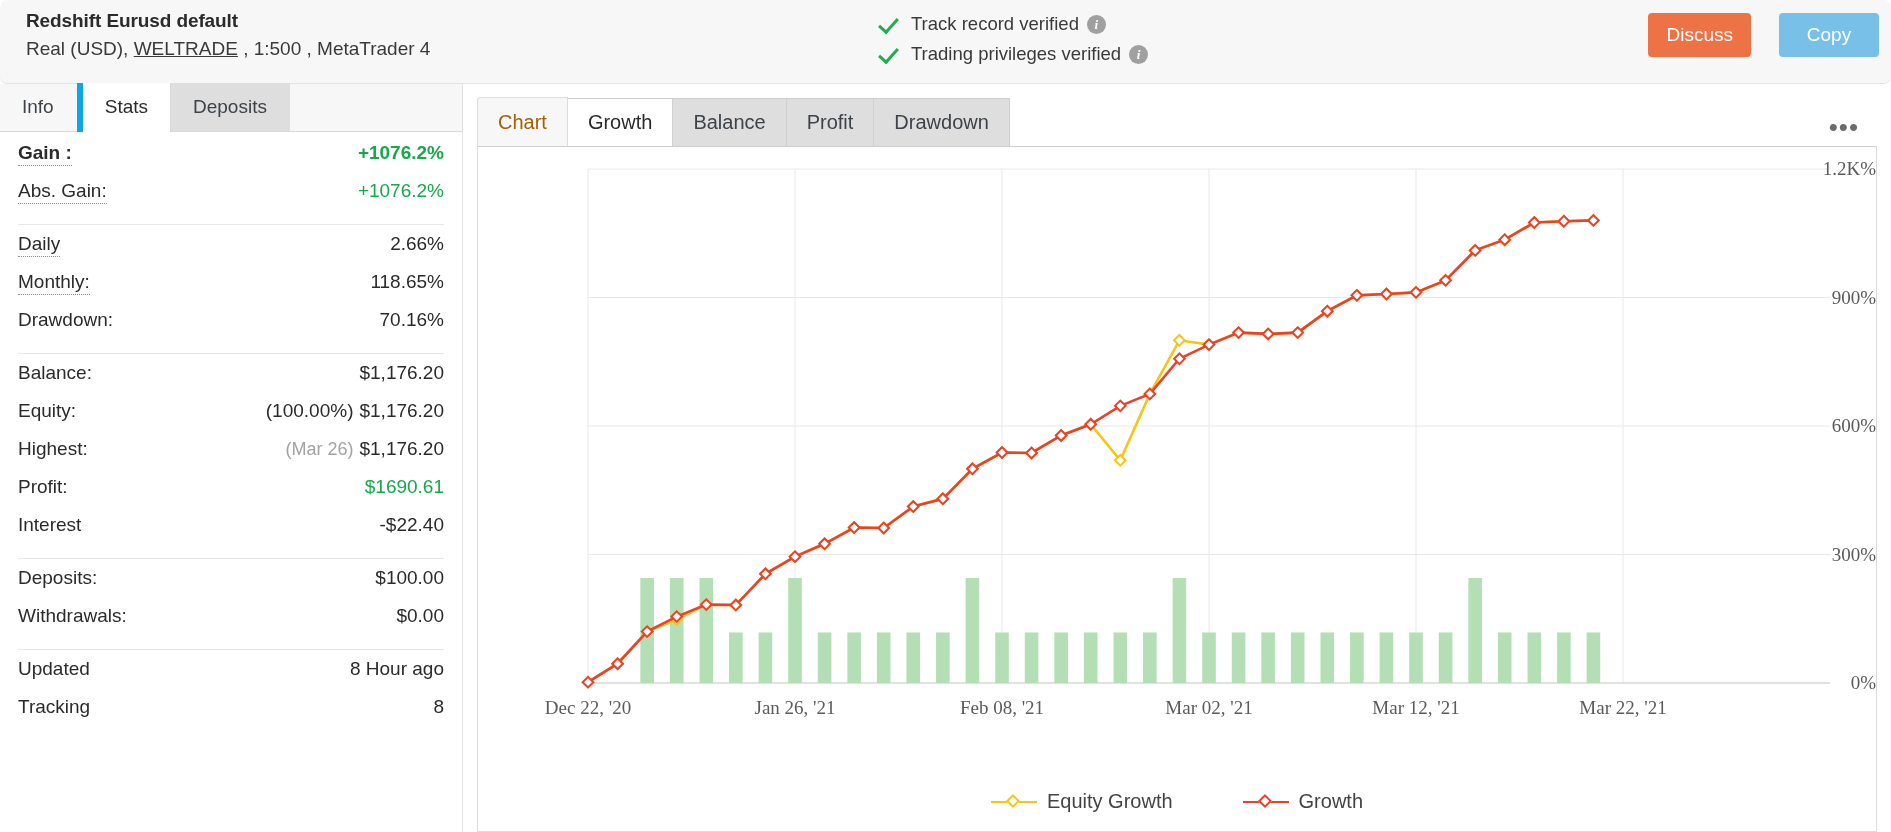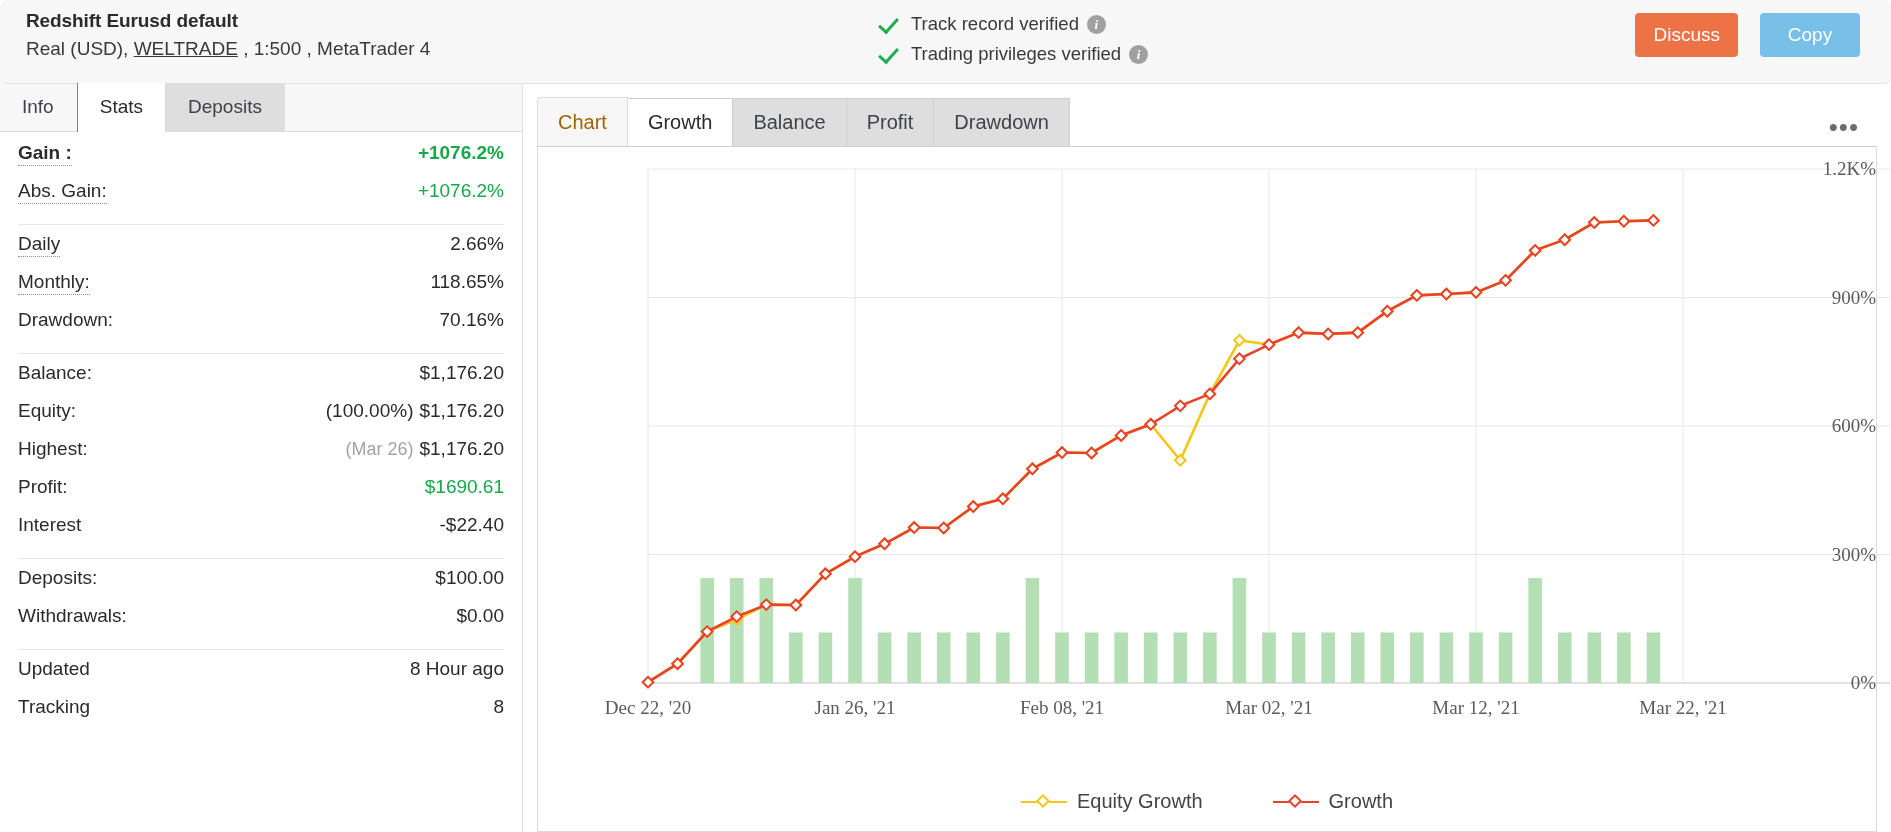--- a/index.html
+++ b/index.html
@@ -44,49 +44,49 @@
     width: 8px; height: 16px; border: solid #1eae4e;
     border-width: 0 3.6px 3.6px 0; transform: rotate(42deg);
   }
   .info-dot {
     display: inline-block; width: 19px; height: 19px; border-radius: 50%;
     background: #a0a0a0; color: #fff; font-size: 13px; font-weight: bold;
     font-style: italic; text-align: center; line-height: 19px;
     margin-left: 8px; font-family: "Liberation Serif", serif; flex: none;
   }
 
-  .hdr-buttons { position: absolute; right: 31px; top: 13px; display: flex; gap: 22px; }
+  .hdr-buttons { position: absolute; right: 12px; top: 13px; display: flex; gap: 28px; }
   .btn {
     border: none; border-radius: 4px; color: #fff;
     font-size: 19px; font-family: "Liberation Sans", sans-serif;
     padding: 0 18px; height: 44px; cursor: pointer; min-width: 100px;
   }
   .btn-discuss { background: #ed7246; }
   .btn-copy { background: #78c0e8; }
 
   
   .body-wrap { display: flex; height: 748px; }
 
   
   .sidebar {
-    width: 523px; flex: none; background: #fff;
+    width: 463px; flex: none; background: #fff;
     border-right: 1px solid #e0e0e0; position: relative;
   }
   .tabs-row {
     display: flex; height: 48px; align-items: flex-end;
     background: #f7f7f7; border-bottom: 1px solid #d9d9d9; padding-left: 0;
   }
   .tab {
     height: 48px; line-height: 48px; padding: 0 22px;
     font-size: 19px; color: #3d4349; cursor: pointer;
     border-right: 1px solid transparent;
   }
   .tab.active {
     background: #ffffff; color: #2b2b2b;
-    border-left: 1px solid #0ea5e9; border-right: 1px solid #d9d9d9;
+    border-left: 6px solid #0ea5e9; border-right: 1px solid #d9d9d9;
     margin-bottom: -1px; height: 49px; line-height: 47px;
   }
   .tab.grey { background: #dedede; }
 
   .stats { padding: 0 18px; }
   .srow {
     display: flex; align-items: baseline; justify-content: space-between;
     height: 38px; font-size: 19px; color: #2b2b2b; white-space: nowrap;
   }
   .srow .lbl { color: #2b2b2b; }

